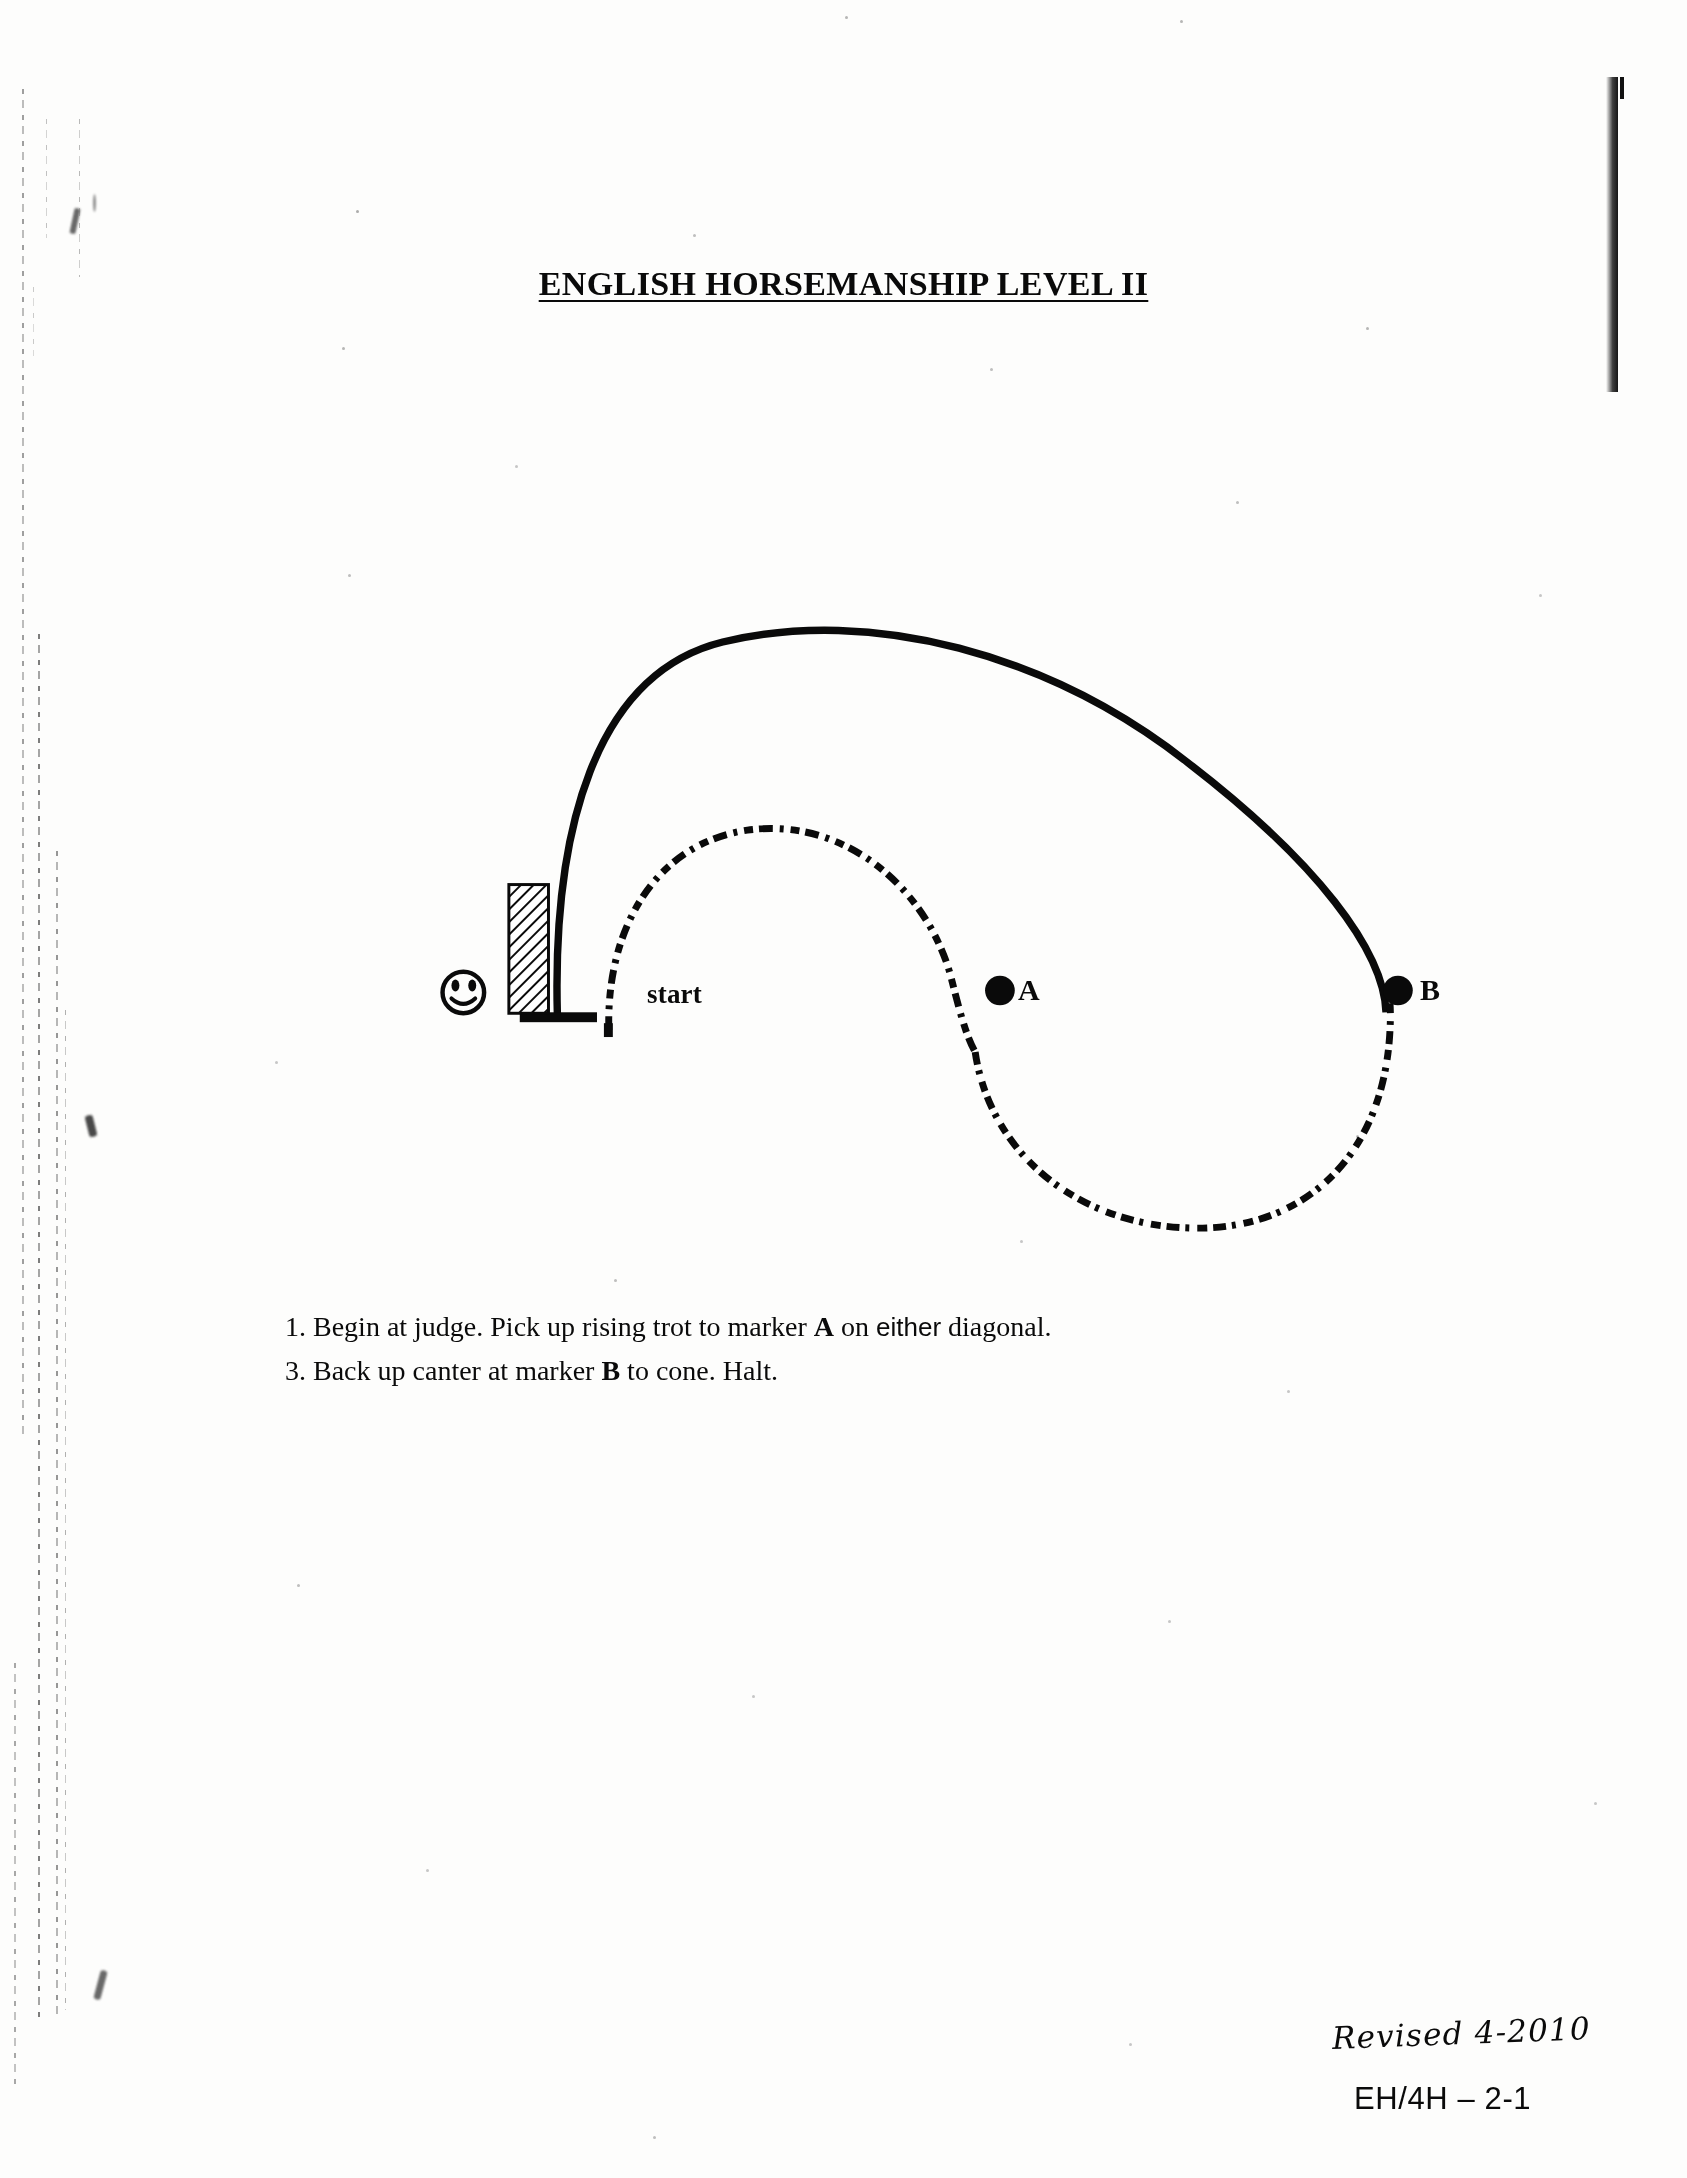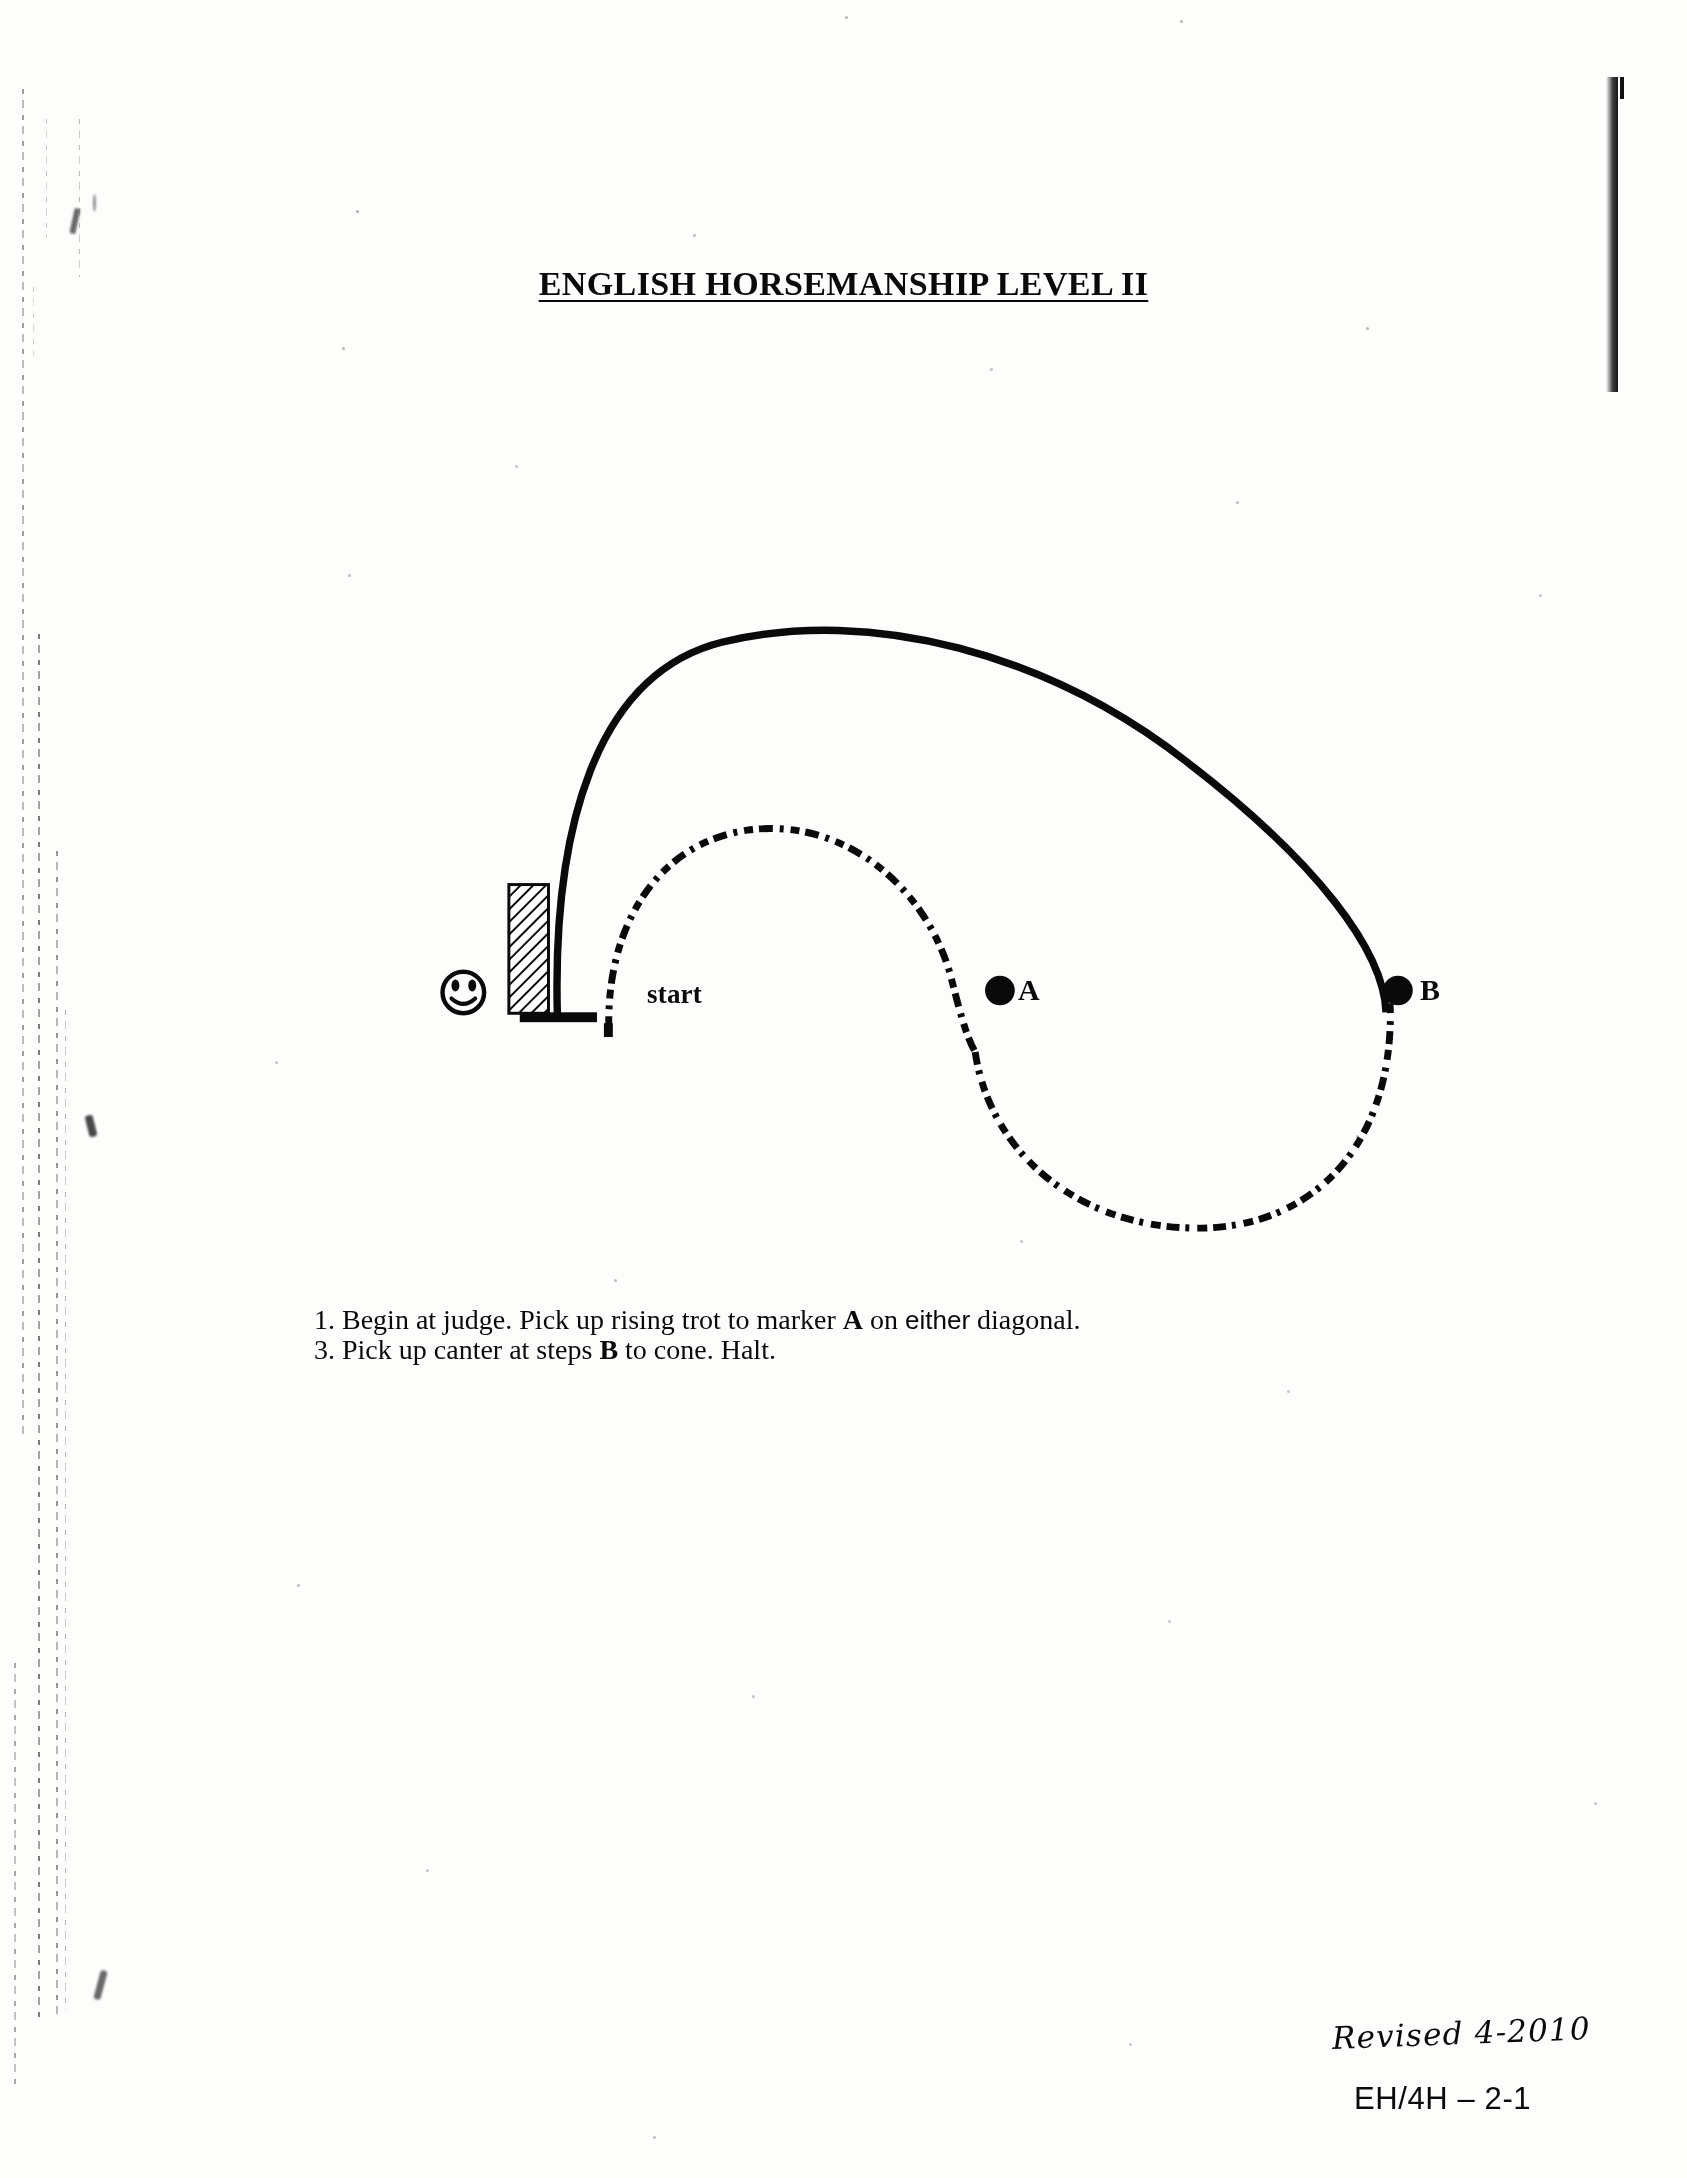--- a/index.html
+++ b/index.html
@@ -64,26 +64,26 @@
     font-weight: bold;
     line-height: 1;
   }
   #label-start { font-size: 27px; letter-spacing:0.2px; }
   #label-a { font-size: 30px; }
   #label-b { font-size: 30px; }
 
   
   #instructions {
     position: absolute;
-    left: 314px;
+    left: 285px;
     top: 1305px;
     width: 1317px;
     font-family: "Liberation Serif", serif;
     font-size: 28px;
-    line-height: 29px;
+    line-height: 43px;
   }
   #instructions .line { white-space: nowrap; }
   #instructions b { font-weight: bold; }
   .sans {
     font-family: "Liberation Sans", sans-serif;
     font-size: 26px;
   }
 
   
   #revised {
@@ -210,21 +210,21 @@
       <span>Begin at judge. Pick up rising trot to marker</span>
       <b>A</b>
       <span>on</span>
       <span class="sans">either</span>
       <span>diagonal.</span>
     </div>
 
 
     <div class="line">
       <span>3.</span>
-      <span>Pick up canter at steps</span>
+      <span>Back up canter at marker</span>
       <b>B</b>
       <span>to cone. Halt.</span>
     </div>
 
   </div>
 
   <div id="revised">Revised 4-2010</div>
   <div id="doccode">EH/4H – 2-1</div>
 
 </div>

